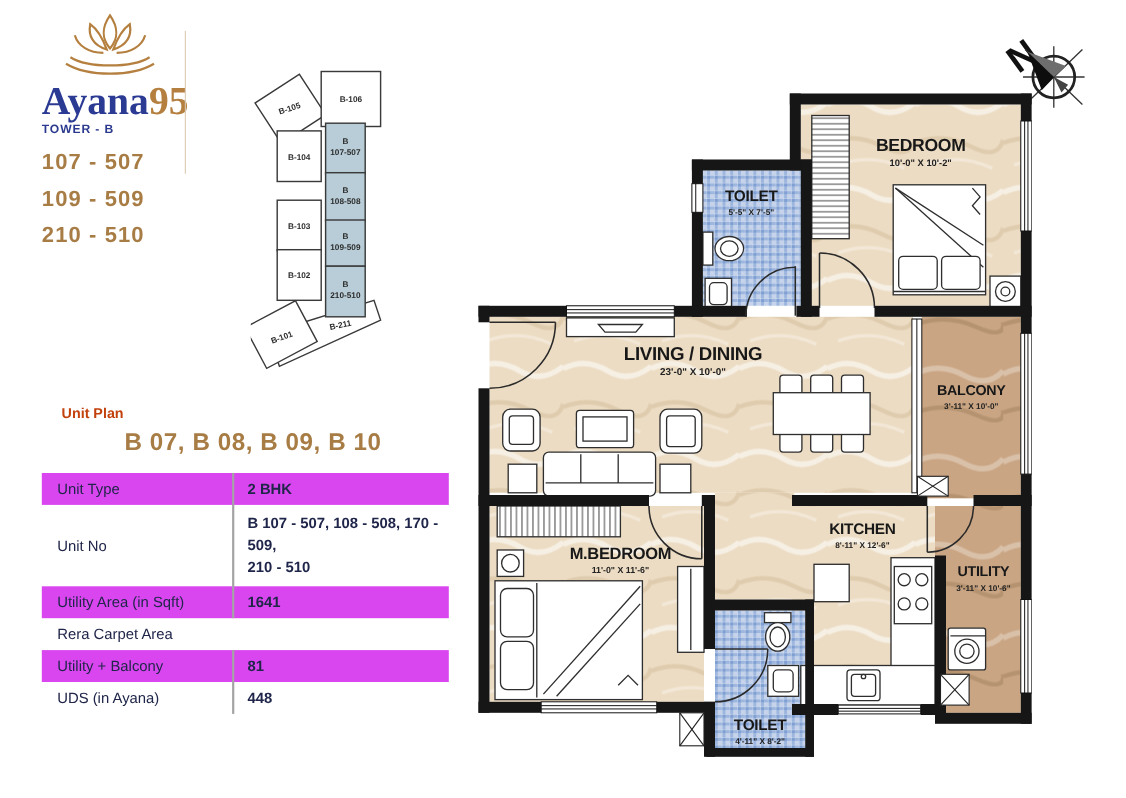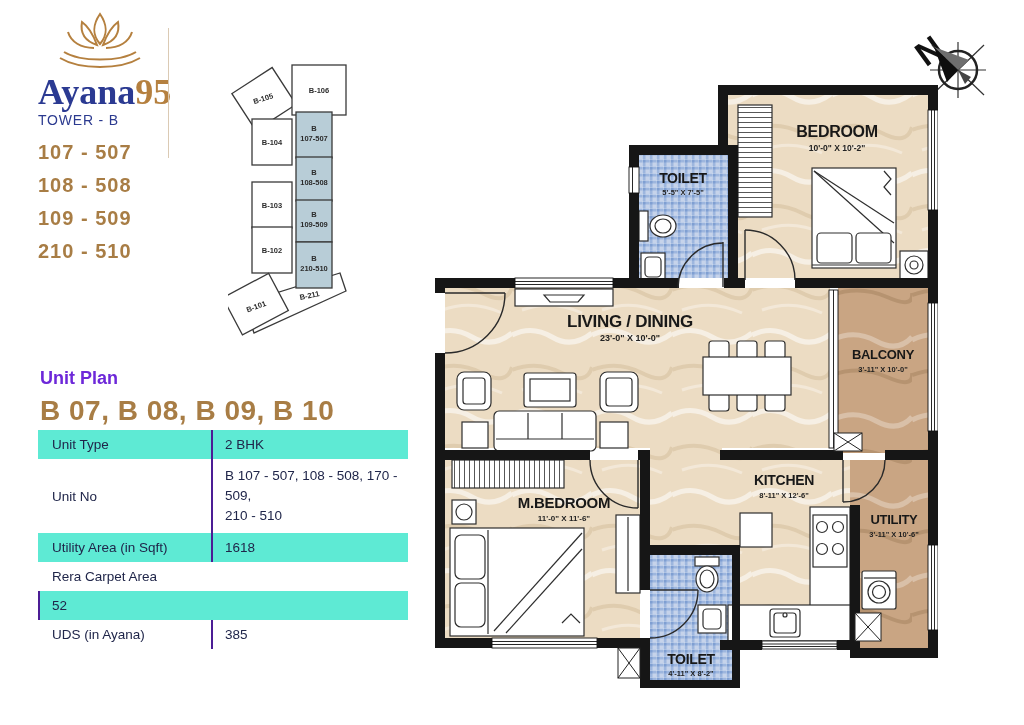--- a/index.html
+++ b/index.html
@@ -4,32 +4,32 @@
 <style>
   html,body{margin:0;padding:0;background:#fff;}
   .page{position:relative;width:1024px;height:725px;background:#ffffff;overflow:hidden;
         font-family:"Liberation Sans",sans-serif;}
   .abs{position:absolute;}
   
   .logo-block{left:30px;top:8px;width:140px;}
   .divider-v{left:168px;top:28px;width:1px;height:130px;background:#dbcab4;}
   
   .tower-block{left:38px;top:112px;width:180px;}
-  .tower-title{font-size:14px;font-weight:normal;color:#2b3a8f;letter-spacing:.8px;margin:0 0 8px 0;}
+  .tower-title{font-size:11px;font-weight:bold;color:#2b3a8f;letter-spacing:.8px;margin:0 0 8px 0;}
   .tower-unit{font-size:20px;font-weight:bold;color:#a87d45;letter-spacing:1px;line-height:33px;}
   
   .unitplan-block{left:40px;top:368px;width:380px;}
-  .up-heading{font-size:18px;font-weight:bold;color:#6d28d9;margin:0 0 6px 0;}
-  .up-sub{font-size:28px;font-weight:bold;color:#a87d45;letter-spacing:.5px;margin:0;}
+  .up-heading{font-size:13px;font-weight:bold;color:#c2410c;margin:0 0 6px 16px;}
+  .up-sub{font-size:22px;font-weight:bold;color:#a87d45;letter-spacing:.5px;margin:0;text-align:center;}
   
   .spec-table{left:38px;top:430px;width:370px;font-size:13.5px;color:#20264a;}
   .spec-row{display:flex;}
-  .spec-row.alt{background:#5eead4;}
+  .spec-row.alt{background:#d946ef;}
   .spec-label{width:155px;padding:7px 4px 7px 14px;font-weight:normal;}
-  .spec-value{flex:1;padding:7px 4px 7px 12px;border-left:2px solid #4c1d95;}
+  .spec-value{flex:1;padding:7px 4px 7px 12px;border-left:2px solid #a3a3a3;font-weight:bold;}
   .spec-value .line{line-height:20px;}
   .spec-row .spec-label,.spec-row .spec-value{display:flex;flex-direction:column;justify-content:center;}
   .plan-wrap{left:432px;top:75px;width:506px;height:620px;}
   .keyplan-wrap{left:228px;top:55px;width:145px;height:290px;}
   .compass-wrap{left:905px;top:18px;width:100px;height:95px;}
   svg text{font-family:"Liberation Sans",sans-serif;}
   .room-name{font-weight:bold;fill:#181818;letter-spacing:-.3px;}
   .room-dims{font-weight:bold;fill:#222;}
   .kp-label{font-weight:bold;fill:#2c2c2c;}
   .logo-text{font-family:"Liberation Serif",serif;font-weight:bold;}
@@ -52,21 +52,20 @@
       </g>
       <text x="8" y="96" font-size="36" class="logo-text"><tspan fill="#2b3a92">Ayana</tspan><tspan fill="#b5803f">95</tspan></text>
     </svg>
   </div>
 
   <div class="abs divider-v"></div>
 
   <div class="abs tower-block">
     <div class="tower-title">TOWER - B</div>
     <div class="tower-unit">107 - 507</div>
-    <div class="tower-unit">108 - 508</div>
     <div class="tower-unit">109 - 509</div>
     <div class="tower-unit">210 - 510</div>
   </div>
 
   <div class="abs keyplan-wrap">
     <svg width="145" height="290" viewBox="0 0 145 290">
       <g fill="#ffffff" stroke="#3a3a3a" stroke-width="1.3">
         <g transform="rotate(-33 36 44)">
             <rect x="12" y="22" width="48" height="44"></rect>
           </g>
@@ -117,31 +116,32 @@
     </div>
     <div class="spec-row">
       <div class="spec-label">Unit No</div>
       <div class="spec-value">
         <div class="line">B 107 - 507, 108 - 508, 170 - 509,</div>
         <div class="line">210 - 510</div>
       </div>
     </div>
     <div class="spec-row alt">
       <div class="spec-label">Utility Area (in Sqft)</div>
-      <div class="spec-value">1618</div>
+      <div class="spec-value">1641</div>
     </div>
     <div class="spec-row">
       <div class="spec-label">Rera Carpet Area</div>
     </div>
     <div class="spec-row alt">
-      <div class="spec-value">52</div>
+      <div class="spec-label">Utility + Balcony</div>
+      <div class="spec-value">81</div>
     </div>
     <div class="spec-row">
       <div class="spec-label">UDS (in Ayana)</div>
-      <div class="spec-value">385</div>
+      <div class="spec-value">448</div>
     </div>
   </div>
 
   <div class="abs compass-wrap">
     <svg width="100" height="95" viewBox="0 0 100 95">
       <text x="12" y="46" font-size="34" font-weight="bold" fill="#111" transform="rotate(-36 22 34)">N</text>
       <g>
         <g stroke="#333" stroke-width="1.2">
           <line x1="27" y1="27" x2="79" y2="77"></line>
           <line x1="79" y1="27" x2="27" y2="77"></line>

